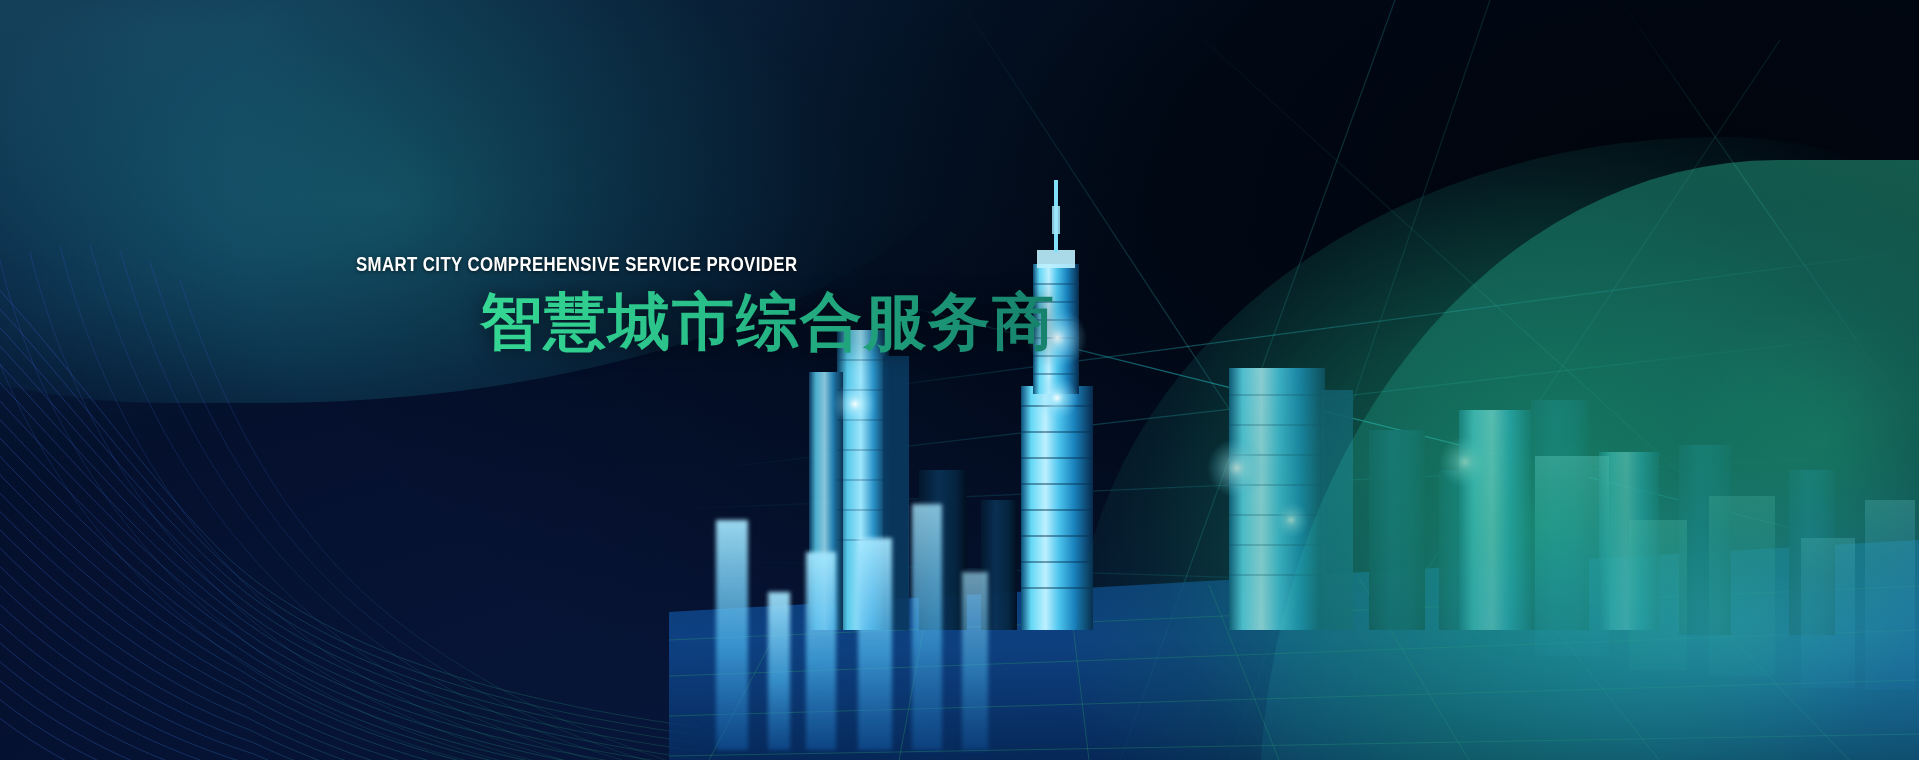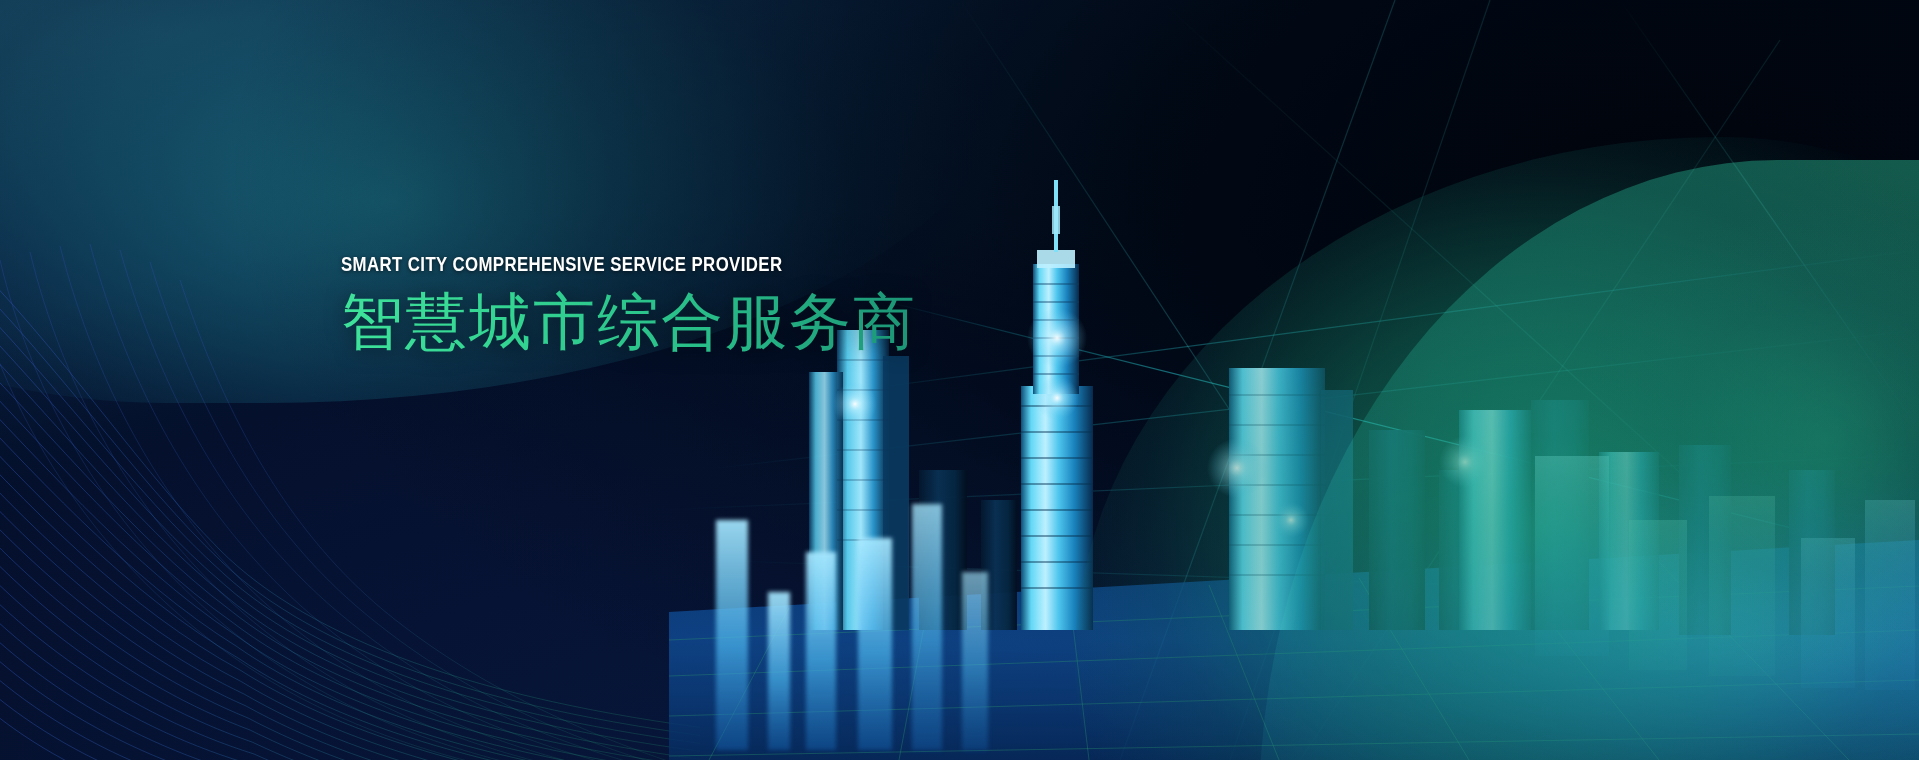--- a/index.html
+++ b/index.html
@@ -110,50 +110,51 @@
     width: 720px;
     height: 760px;
     background: linear-gradient(200deg, rgba(40,176,132,0.50) 0%, rgba(30,150,126,0.42) 40%, rgba(24,120,120,0.26) 70%, rgba(16,78,96,0.04) 100%);
     border-radius: 72% 0 0 0 / 86% 0 0 0;
     mix-blend-mode: screen;
   }
 
   
   .copy {
     position: absolute;
-    left: 341px;
+    left: 356px;
     top: 252px;
     width: 700px;
   }
   .eyebrow {
     margin: 0;
     font-size: 21px;
     font-weight: 700;
     letter-spacing: 0.5px;
     color: #ffffff;
     transform: scaleX(0.80);
     transform-origin: left center;
     white-space: nowrap;
     text-shadow: 0 1px 5px rgba(0,0,0,0.65);
     font-family: "Liberation Sans Narrow", "Liberation Sans", sans-serif;
   }
   .headline {
     margin: 14px 0 0 0;
     font-size: 62px;
     line-height: 1.04;
-    font-weight: 400;
+    font-weight: 700;
     letter-spacing: 2px;
     white-space: nowrap;
     background-image: linear-gradient(92deg, #3fe39a 0%, #33d492 24%, #28bd88 52%, #1d9a78 78%, #16806c 100%);
     -webkit-background-clip: text;
     background-clip: text;
     color: transparent;
     -webkit-text-fill-color: transparent;
     filter: drop-shadow(0 2px 10px rgba(0,0,0,0.55));
     font-family: "DejaVu Sans", "Liberation Sans", sans-serif;
+    text-align: right;
   }
   .subline {
     margin: 16px 0 0 2px;
     font-size: 18px;
     font-weight: 400;
     letter-spacing: 1.2px;
     color: #e9eef6;
     white-space: nowrap;
     text-shadow: 0 1px 6px rgba(0,0,0,0.7);
     font-family: "DejaVu Sans", "Liberation Sans", sans-serif;

